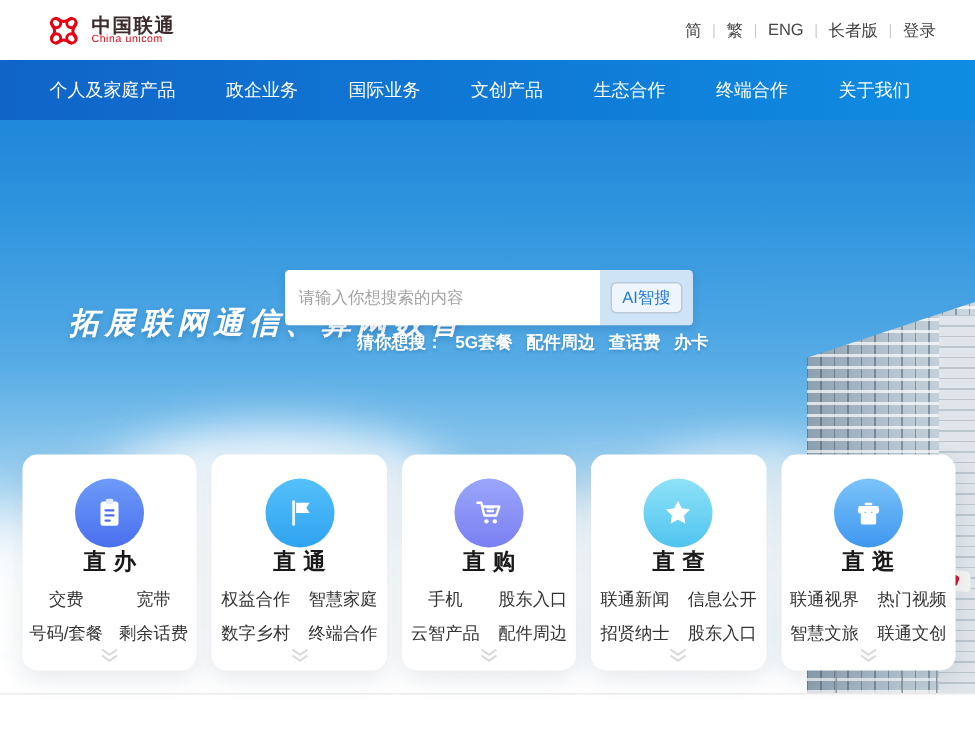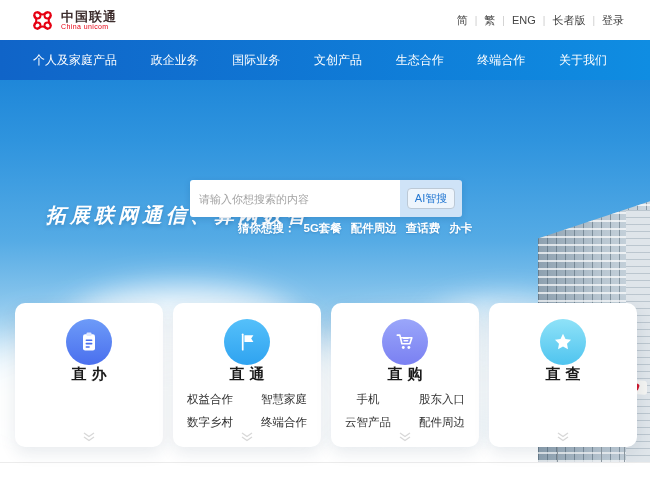--- a/index.html
+++ b/index.html
@@ -169,20 +169,26 @@
     <div class="card-icon ic-g1">
       <svg width="24" height="24" viewBox="0 0 28 28">
         <rect x="7" y="5" width="14" height="19" rx="2.5" fill="#fff"></rect>
         <rect x="11" y="3" width="6" height="4" rx="1.5" fill="#dfe8ff"></rect>
         <rect x="10" y="11" width="8" height="1.8" rx=".9" fill="#4a6fee"></rect>
         <rect x="10" y="15" width="8" height="1.8" rx=".9" fill="#4a6fee"></rect>
         <rect x="10" y="19" width="5" height="1.8" rx=".9" fill="#4a6fee"></rect>
       </svg>
     </div>
     <div class="card-title">直办</div>
+    <div class="card-links">
+      <span>交费</span>
+      <span>宽带</span>
+      <span>号码/套餐</span>
+      <span>剩余话费</span>
+    </div>
     <div class="card-chevron">
       <svg width="14" height="10">
           <path d="M2 1l5 3.5L12 1M2 5l5 3.5L12 5" stroke="#d8d8d8" fill="none" stroke-width="1.4"></path>
         </svg>
     </div>
   </div>
 
   <div class="card">
     <div class="card-icon ic-g2">
       <svg width="24" height="24" viewBox="0 0 28 28">
@@ -227,26 +233,53 @@
     </div>
   </div>
 
   <div class="card">
     <div class="card-icon ic-g4">
       <svg width="24" height="24" viewBox="0 0 28 28">
         <path d="M14 4.5l2.9 5.9 6.5.9-4.7 4.6 1.1 6.5L14 19.3l-5.8 3.1 1.1-6.5-4.7-4.6 6.5-.9z" fill="#fff"></path>
       </svg>
     </div>
     <div class="card-title">直查</div>
-    <div class="card-chevron">
-      <svg width="14" height="10">
-          <path d="M2 1l5 3.5L12 1M2 5l5 3.5L12 5" stroke="#d8d8d8" fill="none" stroke-width="1.4"></path>
-        </svg>
-    </div>
-  </div>
-
+    <div class="card-links">
+      <span>联通新闻</span>
+      <span>信息公开</span>
+      <span>招贤纳士</span>
+      <span>股东入口</span>
+    </div>
+    <div class="card-chevron">
+      <svg width="14" height="10">
+          <path d="M2 1l5 3.5L12 1M2 5l5 3.5L12 5" stroke="#d8d8d8" fill="none" stroke-width="1.4"></path>
+        </svg>
+    </div>
+  </div>
+
+  <div class="card">
+    <div class="card-icon ic-g5">
+      <svg width="24" height="24" viewBox="0 0 28 28">
+        <rect x="8" y="14" width="12" height="9" rx="1.5" fill="#fff"></rect>
+        <path d="M6.5 8.5h15l.8 3.4q.2 2.6-2.8 2.6t-3-2.2q0 2.2-2.5 2.2t-2.5-2.2q0 2.2-3 2.2t-2.8-2.6z" fill="#fff"></path>
+        <rect x="11" y="6" width="6" height="2" rx="1" fill="#fff"></rect>
+      </svg>
+    </div>
+    <div class="card-title">直逛</div>
+    <div class="card-links">
+      <span>联通视界</span>
+      <span>热门视频</span>
+      <span>智慧文旅</span>
+      <span>联通文创</span>
+    </div>
+    <div class="card-chevron">
+      <svg width="14" height="10">
+          <path d="M2 1l5 3.5L12 1M2 5l5 3.5L12 5" stroke="#d8d8d8" fill="none" stroke-width="1.4"></path>
+        </svg>
+    </div>
+  </div>
 
 </div>
 
 <div class="news">
   <div class="news-title">新闻中心</div>
   <div class="news-underline"></div>
 </div>
 
 </body></html>

